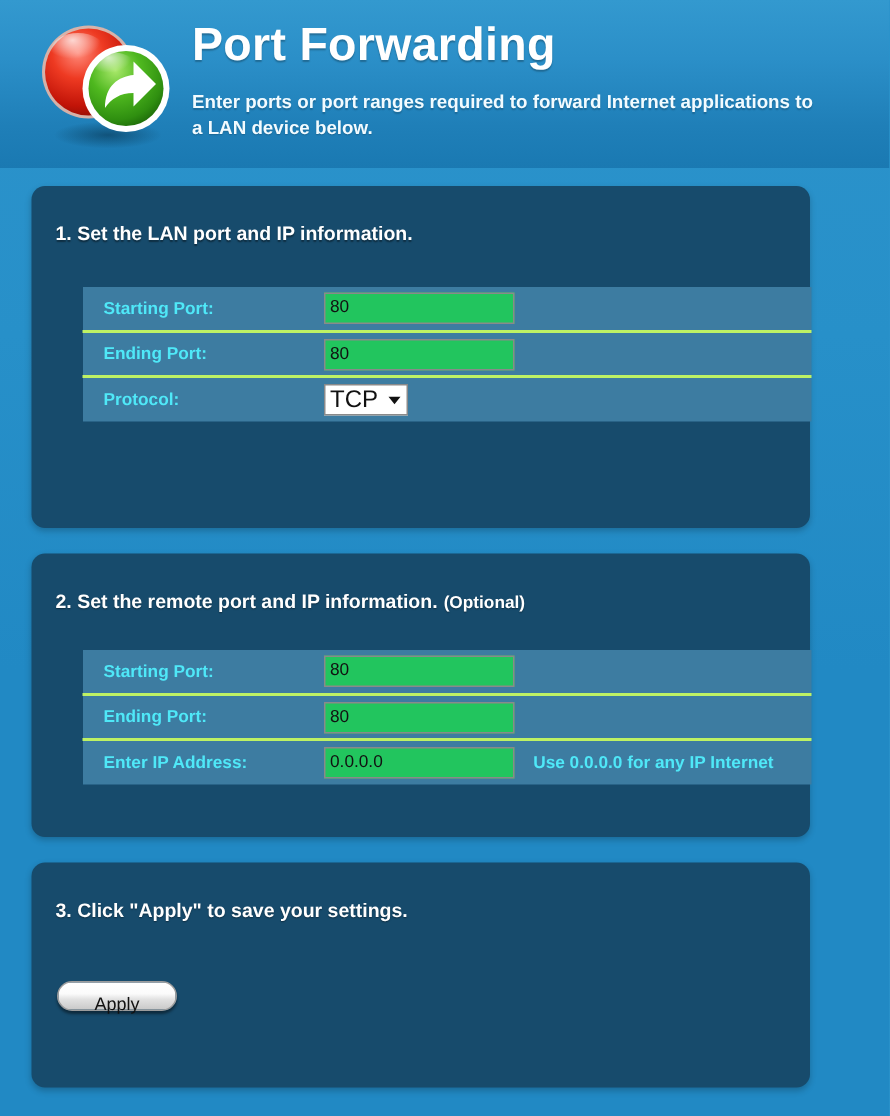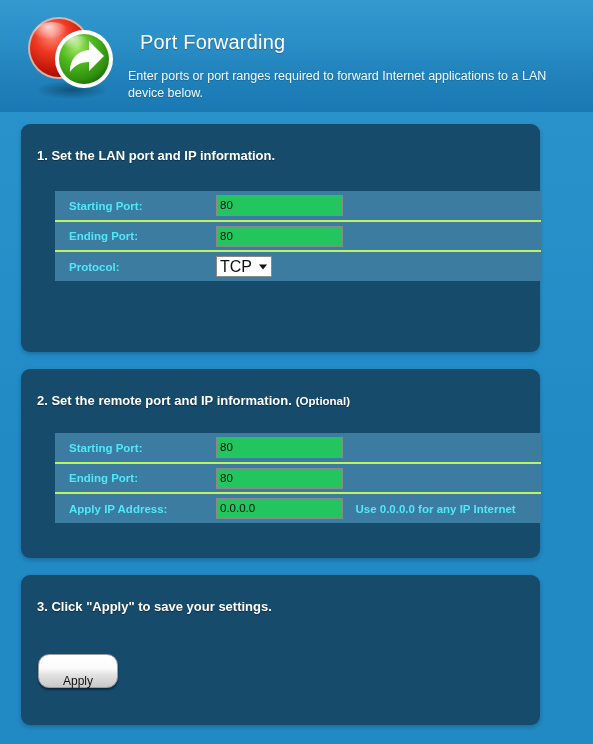--- a/index.html
+++ b/index.html
@@ -35,32 +35,32 @@
     width: 104px;
     height: 88px;
   }
   .header-text {
     position: absolute;
     left: 128px;
     top: 16px;
     width: 440px;
   }
   .page-title {
-    font-size: 20px;
-    font-weight: normal;
+    font-size: 31px;
+    font-weight: bold;
     color: #ffffff;
     letter-spacing: 0.2px;
     line-height: 28px;
     text-shadow: 0 1px 1px rgba(0,0,0,0.25);
-    margin: 12px;
+    margin: 0;
   }
   .page-subtitle {
-    margin: 5px 0 0 0;
+    margin: 16px 0 0 0;
     font-size: 12.5px;
-    font-weight: normal;
+    font-weight: bold;
     color: #f2fbff;
     line-height: 17px;
     max-width: 420px;
     text-shadow: 0 1px 1px rgba(0,0,0,0.2);
   }
 
   
   .panel {
     position: absolute;
     left: 21px;
@@ -210,21 +210,21 @@
     border-radius: 11px;
     background: linear-gradient(180deg, #ffffff 0%, #fbfbfb 42%, #e2e2e2 62%, #c9c9c9 100%);
     border: 1px solid #9c9c9c;
     box-shadow: 0 2px 2px rgba(0,0,0,0.45);
     font-family: "Liberation Sans", sans-serif;
     font-size: 12px;
     color: #111111;
     text-align: center;
     line-height: 20px;
     cursor: pointer;
-    padding: 16px;
+    padding: 4px;
   }
 </style>
 </head>
 <body>
 
 <div id="page">
 
   <div class="header">
 
     <div class="header-icon">
@@ -322,21 +322,21 @@
         </tr>
 
         <tr class="form-row">
           <td class="row-label">Ending Port:</td>
           <td class="row-field">
             <input class="text-input" type="text" value="80" style="">
           </td>
         </tr>
 
         <tr class="form-row">
-          <td class="row-label">Apply IP Address:</td>
+          <td class="row-label">Enter IP Address:</td>
           <td class="row-field">
             <input class="text-input" type="text" value="0.0.0.0" style="">
             <span class="hint-text">Use 0.0.0.0 for any IP Internet</span>
           </td>
         </tr>
       </tbody>
     </table>
   </div>
 
   <div class="panel" id="panel-3">

